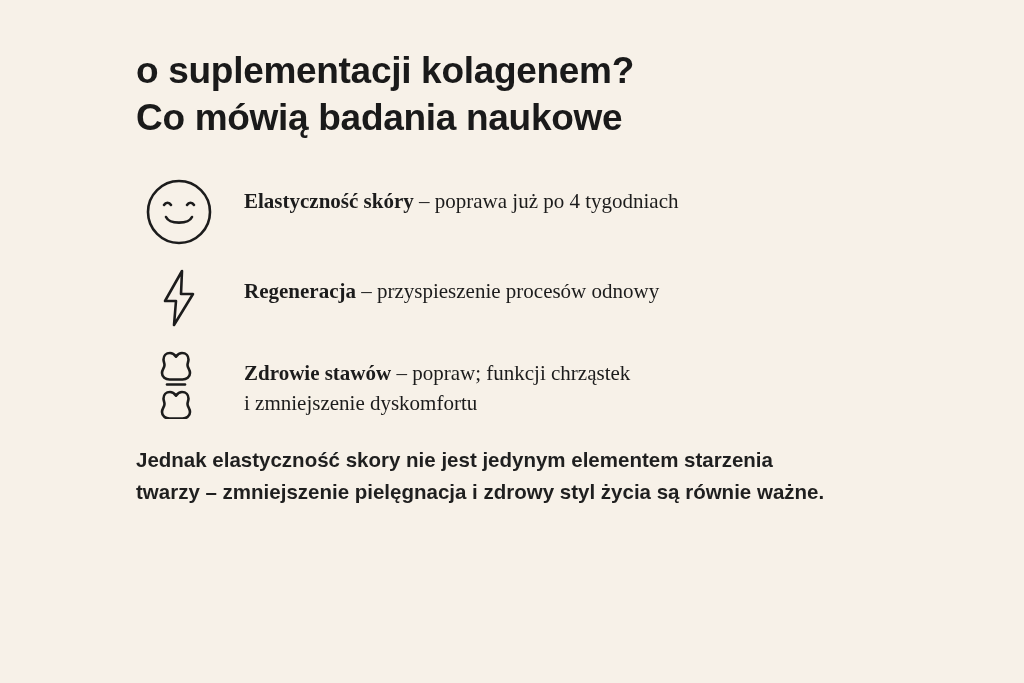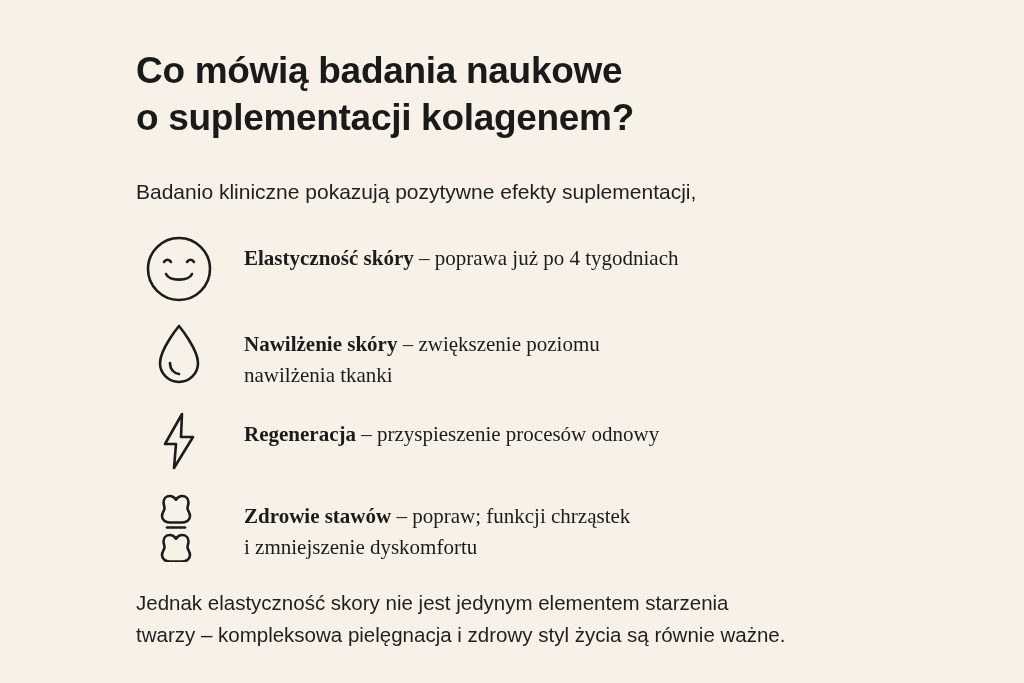--- a/index.html
+++ b/index.html
@@ -81,64 +81,52 @@
   }
   .outro {
     margin-top: 24px;
     font-size: 20.5px;
     line-height: 1.55;
     color: #1f1f1f;
     max-width: 820px;
   }
   .outro .line {
     display: block;
+    font-weight: bold;
   }
 </style>
 </head>
 <body>
 
 <div class="page">
 
   <h1 class="title">
+    <span class="line">o suplementacji kolagenem?</span>
     <span class="line">Co mówią badania naukowe</span>
-    <span class="line">o suplementacji kolagenem?</span>
   </h1>
 
   <p class="intro">
-    <span class="line">Badanio kliniczne pokazują pozytywne efekty suplementacji,</span>
   </p>
 
   <div class="benefits">
 
     <div class="benefit">
       <span class="icon">
         <svg width="68" height="68" viewBox="0 0 68 68" fill="none">
           <circle cx="34" cy="34" r="31" stroke="#1c1c1c" stroke-width="2.6"></circle>
           <path d="M19 27c1.8-3 5.2-3 7 0" stroke="#1c1c1c" stroke-width="2.6" stroke-linecap="round"></path>
           <path d="M42 27c1.8-3 5.2-3 7 0" stroke="#1c1c1c" stroke-width="2.6" stroke-linecap="round"></path>
           <path d="M21 39c3.5 7.5 22.5 7.5 26 0" stroke="#1c1c1c" stroke-width="2.6" stroke-linecap="round"></path>
         </svg>
       </span>
       <span class="text">
         <b>Elastyczność skóry</b><span> – </span><span>poprawa już po 4 tygodniach</span><br>
       </span>
     </div>
 
-    <div class="benefit">
-      <span class="icon">
-        <svg width="50" height="68" viewBox="0 0 50 68" fill="none">
-          <path d="M25 5C25 5 6 28 6 42a19 19 0 1 0 38 0C44 28 25 5 25 5z" stroke="#1c1c1c" stroke-width="2.6" stroke-linejoin="round"></path>
-          <path d="M16 42c0 6.5 4.3 10.5 9 11" stroke="#1c1c1c" stroke-width="2.6" stroke-linecap="round"></path>
-        </svg>
-      </span>
-      <span class="text">
-        <b>Nawilżenie skóry</b><span> – </span><span>zwiększenie poziomu</span><br>
-        <span>nawilżenia tkanki</span>
-      </span>
-    </div>
 
     <div class="benefit tight">
       <span class="icon">
         <svg width="42" height="60" viewBox="0 0 42 60" fill="none">
           <path d="M24 3L7 33h11L16 57l19-31H23L24 3z" stroke="#1c1c1c" stroke-width="2.6" stroke-linejoin="round"></path>
         </svg>
       </span>
       <span class="text">
         <b>Regeneracja</b><span> – </span><span>przyspieszenie procesów odnowy</span>
       </span>
@@ -155,16 +143,16 @@
       <span class="text">
         <b>Zdrowie stawów</b><span> – </span><span>popraw; funkcji chrząstek</span><br>
         <span>i zmniejszenie dyskomfortu</span>
       </span>
     </div>
 
   </div>
 
   <p class="outro">
     <span class="line">Jednak elastyczność skory nie jest jedynym elementem starzenia</span>
-    <span class="line">twarzy – kompleksowa pielęgnacja i zdrowy styl życia są równie ważne.</span>
+    <span class="line">twarzy – zmniejszenie pielęgnacja i zdrowy styl życia są równie ważne.</span>
   </p>
 
 </div>
 
 </body></html>

